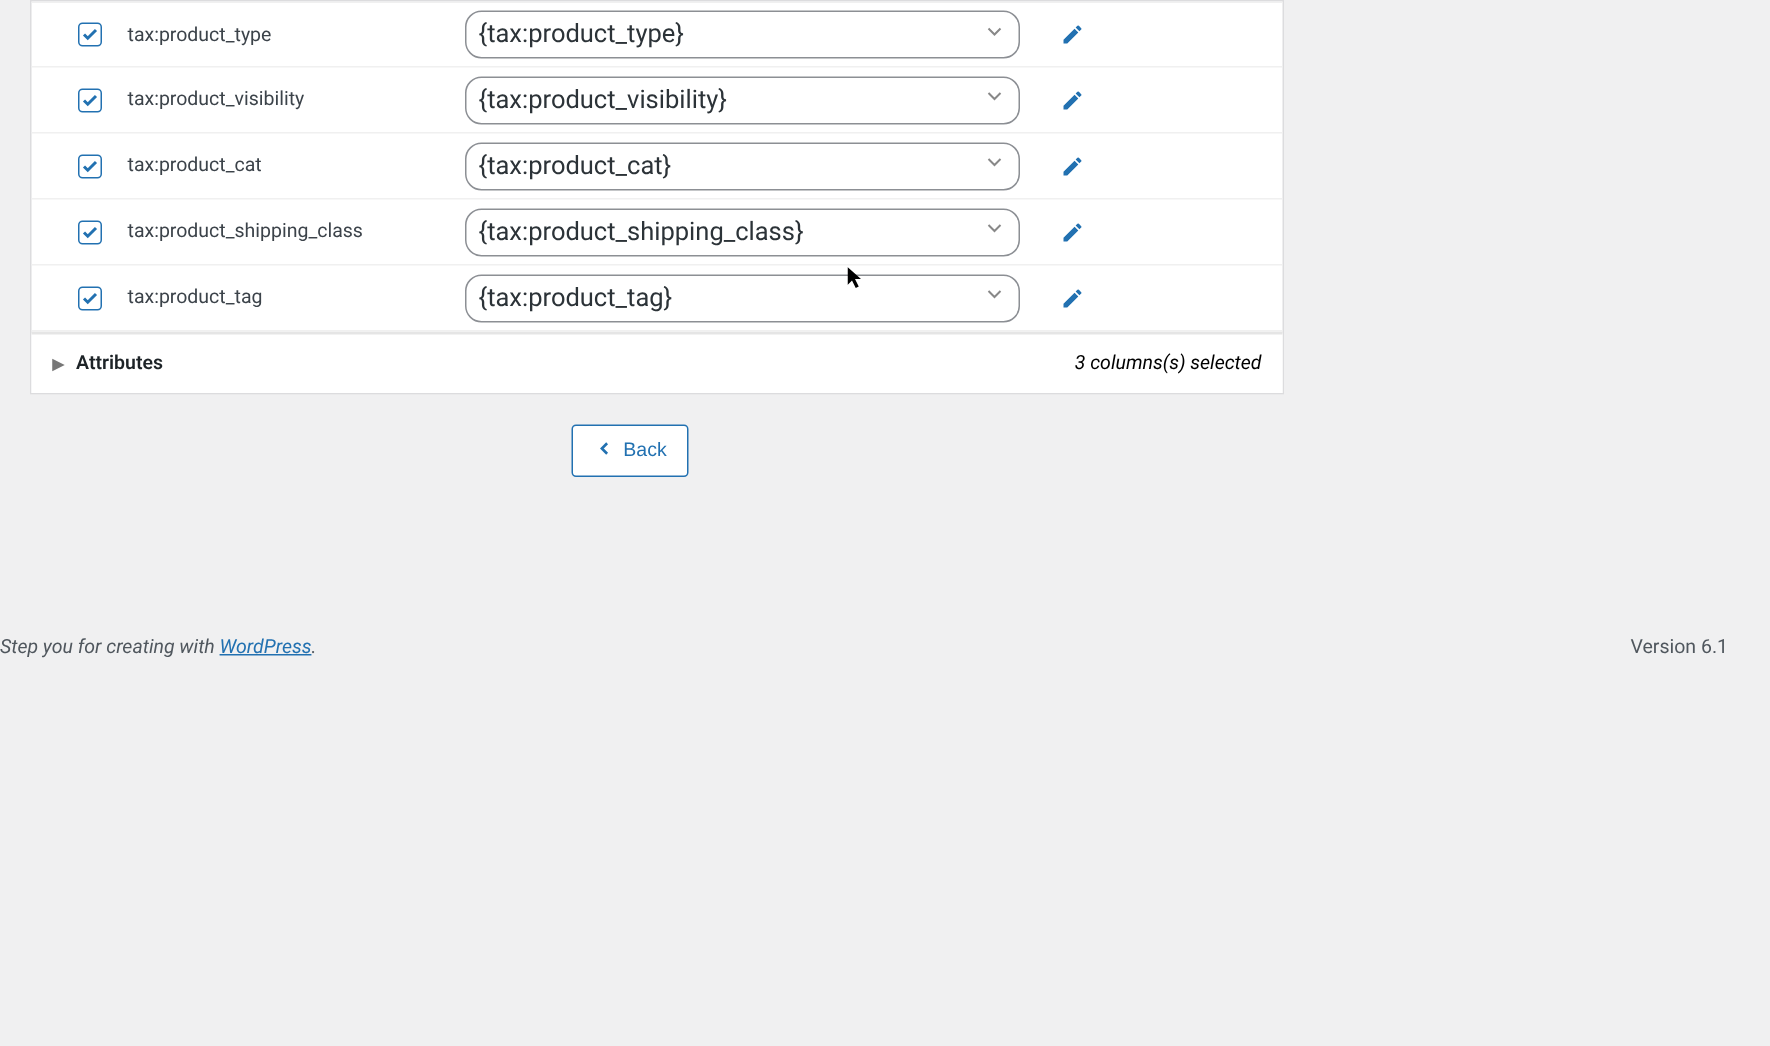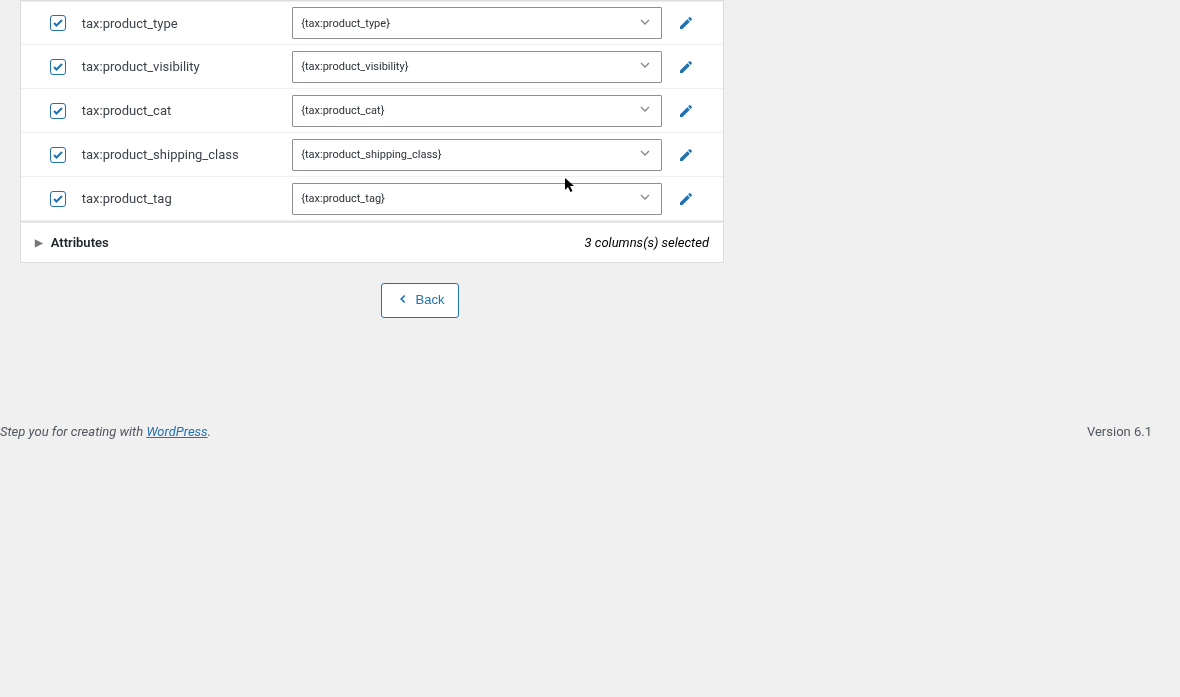--- a/index.html
+++ b/index.html
@@ -5,21 +5,21 @@
     * { margin: 0; padding: 0; box-sizing: border-box; }
     body {
       font-family: -apple-system, BlinkMacSystemFont, "Segoe UI", Roboto, Oxygen-Sans, Ubuntu, Cantarell, "Helvetica Neue", sans-serif;
       background: #f0f0f1;
       color: #2c3338;
       font-size: 13px;
     }
     .panel {
       background: #fff;
       margin: 0 20px;
-      width: 704px;
+      width: 836px;
       border: 1px solid #dcdcde;
     }
     .rows-wrapper {
       border-bottom: 1px solid #e5e5e5;
     }
     .row {
       display: flex;
       align-items: center;
       padding: 6px 14px;
       border-bottom: 1px solid #f0f0f0;
@@ -50,28 +50,28 @@
       color: #3c434a;
       font-size: 13px;
     }
     .select-cell {
       width: 380px;
     }
     .wp-select {
       width: 370px;
       height: 32px;
       border: 1px solid #8c8f94;
-      border-radius: 1px;
+      border-radius: 11px;
       background: #fff;
       display: flex;
       align-items: center;
       justify-content: space-between;
       padding: 0 8px;
       cursor: pointer;
-      font-size: 11px;
+      font-size: 17px;
       color: #2c3338;
       gap: 12px;
     }
     .wp-select .chev { color: #888; }
     .edit-cell {
       width: 50px;
       display: flex;
       justify-content: center;
     }
     .pencil {

